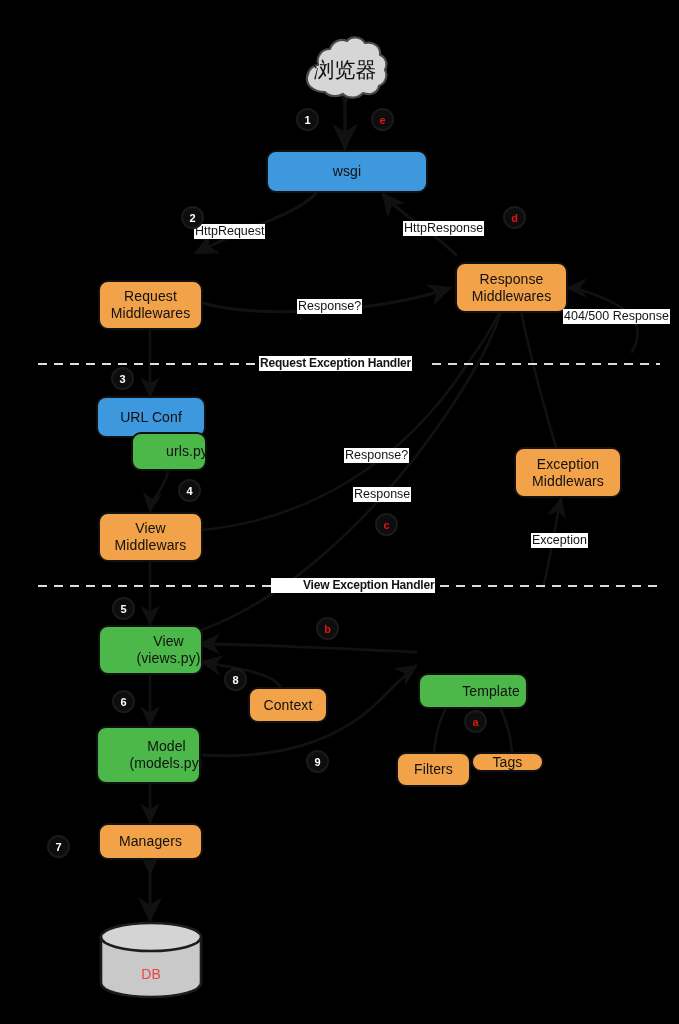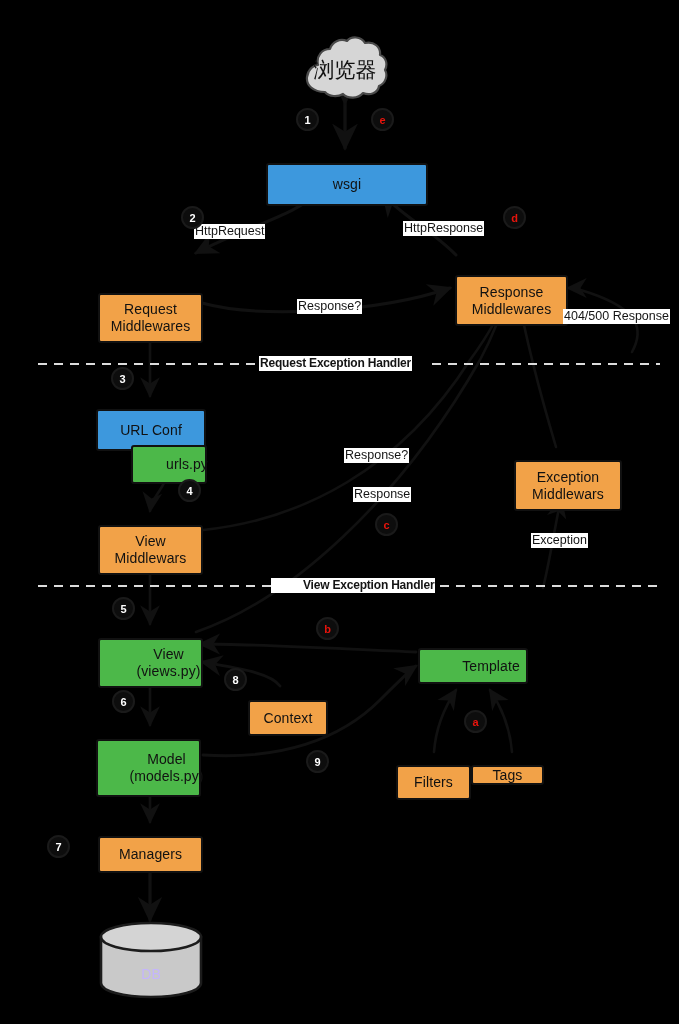--- a/index.html
+++ b/index.html
@@ -19,31 +19,30 @@
     position: absolute;
     left: 0; top: 0;
     width: 679px;
     height: 1024px;
     pointer-events: none;
   }
   .node {
     position: absolute;
     box-sizing: border-box;
     border: 2px solid #111111;
-    border-radius: 3px;
+    border-radius: 10px;
     display: flex;
     align-items: center;
     justify-content: center;
     text-align: center;
     color: #111111;
     font-size: 14px;
     line-height: 17px;
     letter-spacing: 0.1px;
     z-index: 4;
-    margin-top: 13px;
   }
   .node.blue   { background: #3d98dd; }
   .node.orange { background: #f2a248; }
   .node.green  { background: #4cb849; padding-left: 36px; }
   .node .lbl { display:block; white-space: pre-line; }
 
   
   .cloud {
     position: absolute;
     z-index: 4;
@@ -65,21 +64,21 @@
     z-index: 4;
   }
   .db .db-text {
     position: absolute;
     left: 0; top: 14px;
     width: 100%; height: 100%;
     display: flex;
     align-items: center;
     justify-content: center;
     font-size: 14px;
-    color: #c4b5fd;
+    color: #ef4444;
   }
 
   
   .badge {
     position: absolute;
     width: 23px;
     height: 23px;
     border-radius: 50%;
     background: #0d0d0d;
     border: 2px solid #1a1a1a;
@@ -221,21 +220,21 @@
 
   <div class="node green" style="left:98px; top:625px; width:105px; height:50px;">
     <span class="lbl">View
 (views.py)</span>
   </div>
 
   <div class="node orange" style="left:248px; top:687px; width:80px; height:36px;">
     <span class="lbl">Context</span>
   </div>
 
-  <div class="node green" style="left:418px; top:635px; width:110px; height:36px;text-align:center;">
+  <div class="node green" style="left:418px; top:673px; width:110px; height:36px;text-align:center;">
     <span class="lbl">Template</span>
   </div>
 
   <div class="node green" style="left:96px; top:726px; width:105px; height:58px;">
     <span class="lbl">Model
 (models.py)</span>
   </div>
 
   <div class="node orange" style="left:396px; top:752px; width:75px; height:35px;">
     <span class="lbl">Filters</span>

